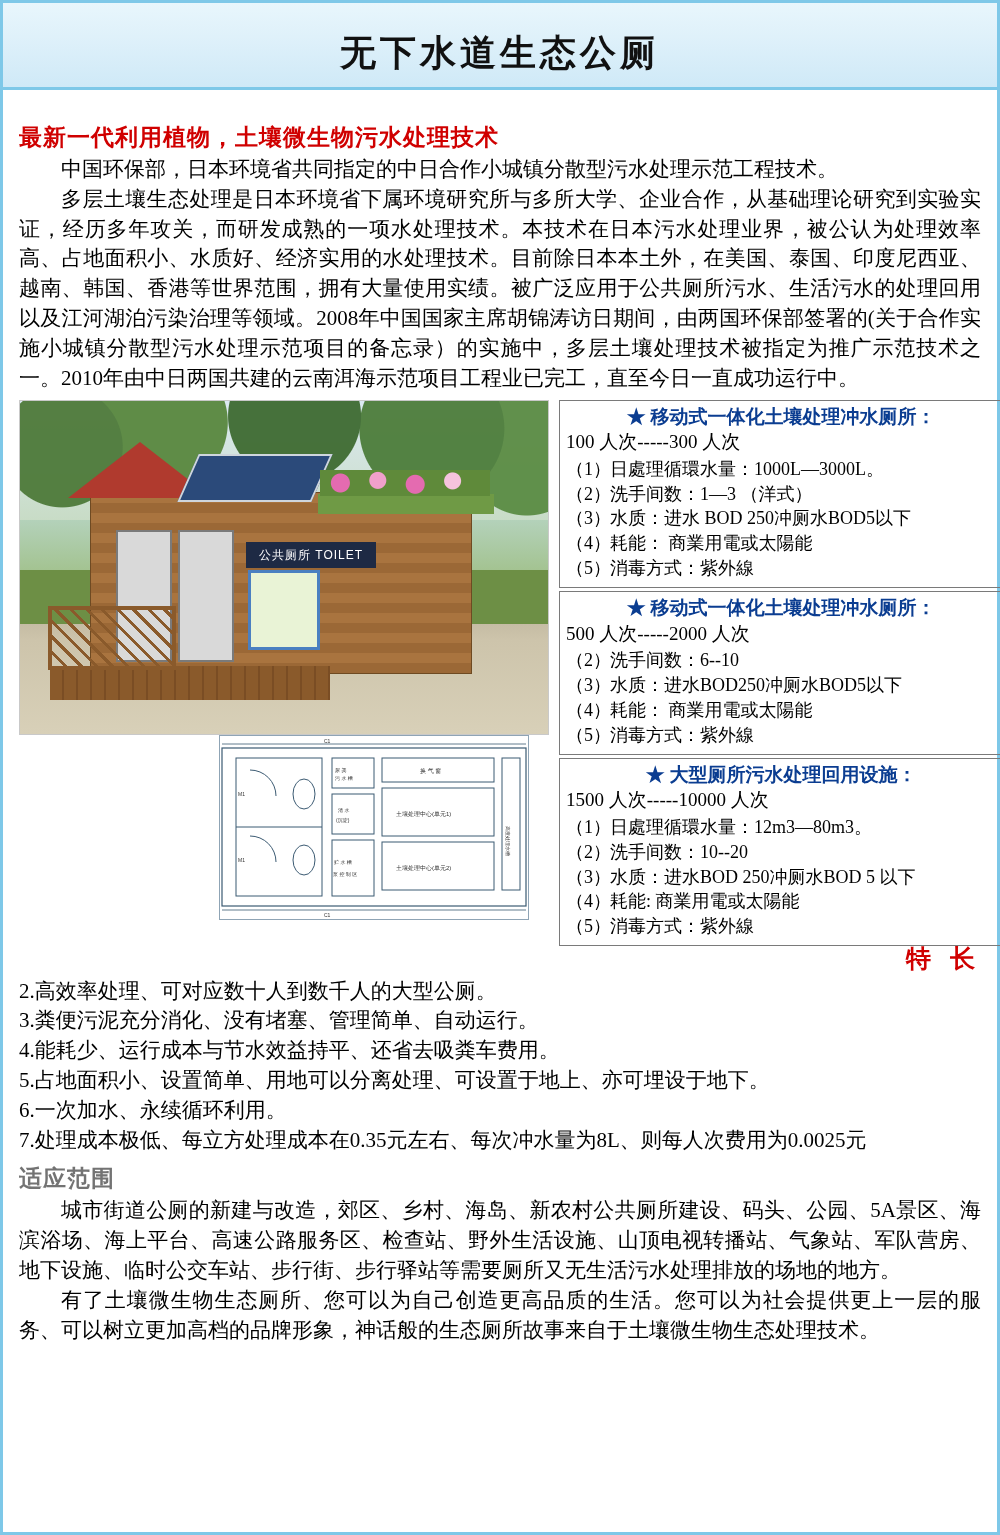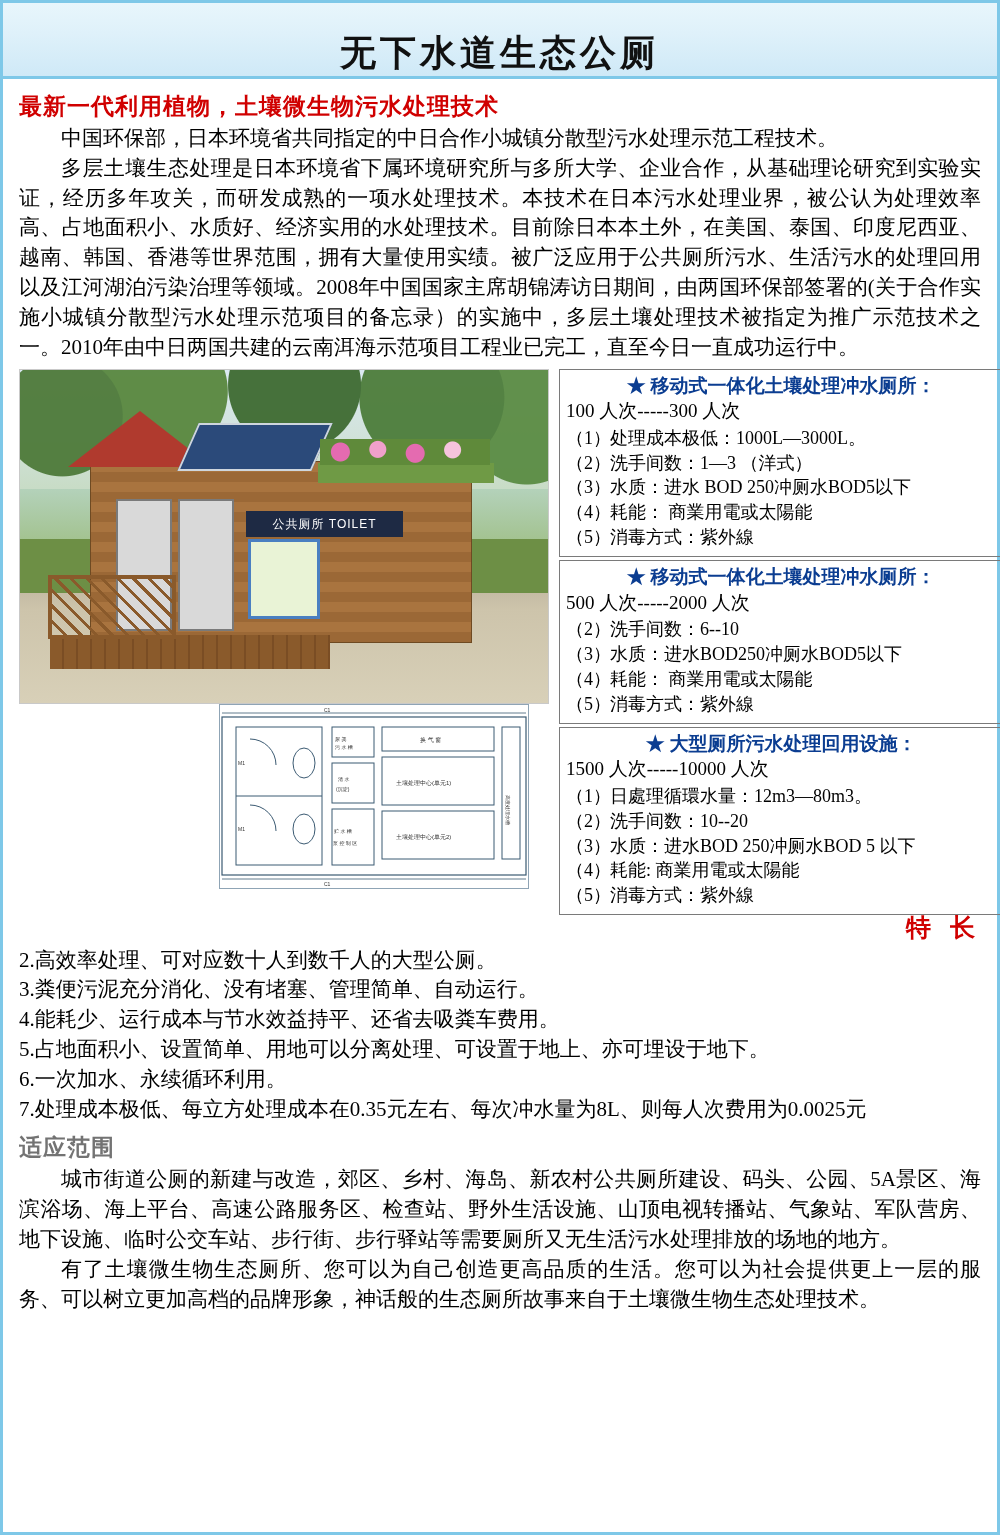--- a/index.html
+++ b/index.html
@@ -12,39 +12,39 @@
     overflow:hidden;
   }
   .page{
     position:absolute;inset:0;
     border:3px solid #7ec8e8;
     box-sizing:border-box;
     padding:0;
   }
   .header{
     position:relative;
-    height:76px;
+    height:87px;
     background:linear-gradient(180deg,#e8f6fc 0%, #dff1fa 40%, #cfe9f7 100%);
     border-bottom:3px solid #7ec8e8;
     box-sizing:border-box;
   }
   .header:after{
     content:"";position:absolute;left:0;right:0;bottom:-3px;height:3px;background:#7ec8e8;
   }
   .header-title{
     text-align:center;
     font-size:36px;
     font-weight:bold;
     letter-spacing:4px;
     line-height:100px;
     color:#111;
     font-family:"Liberation Sans","DejaVu Sans",sans-serif;
   }
   .content{
-    padding:8px 16px 0 16px;
+    padding:28px 16px 0 16px;
   }
   .sec-title{
     color:#d00000;
     font-weight:bold;
     font-size:23px;
     font-family:"Liberation Sans","DejaVu Sans",sans-serif;
     margin:4px 0 2px 0;
     letter-spacing:1px;
   }
   .para{
@@ -90,21 +90,21 @@
   .ph-solar{position:absolute;left:168px;bottom:232px;width:130px;height:44px;background:#2b4a7a;transform:skewX(-24deg);border:2px solid #cfd6dd;}
   .ph-flowers{position:absolute;left:300px;bottom:238px;width:170px;height:26px;
     background:radial-gradient(circle at 12% 50%,#e46bb0 0 9px,transparent 10px),
                radial-gradient(circle at 34% 40%,#f0a0cb 0 8px,transparent 9px),
                radial-gradient(circle at 56% 55%,#e46bb0 0 9px,transparent 10px),
                radial-gradient(circle at 78% 42%,#f6c3dd 0 8px,transparent 9px),
                #5f8a3a;}
   .ph-greenroof{position:absolute;left:298px;bottom:220px;width:176px;height:20px;background:#6f9a45;}
   .ph-door{position:absolute;left:96px;bottom:72px;width:52px;height:128px;background:#d9d9d9;border:2px solid #7a7a7a;}
   .ph-door2{position:absolute;left:158px;bottom:72px;width:52px;height:128px;background:#d9d9d9;border:2px solid #7a7a7a;}
-  .ph-sign{position:absolute;left:226px;bottom:166px;width:157px;height:26px;background:#1e2a44;color:#fff;
+  .ph-sign{position:absolute;left:226px;bottom:166px;width:130px;height:26px;background:#1e2a44;color:#fff;
     font-size:12px;text-align:center;line-height:26px;font-family:"Liberation Sans",sans-serif;letter-spacing:1px;}
   .ph-poster{position:absolute;left:228px;bottom:84px;width:66px;height:74px;background:#e9f3d6;border:3px solid #4a7fc1;}
   .ph-deck{position:absolute;left:30px;bottom:34px;width:280px;height:34px;background:#8a5a2b;
     background-image:repeating-linear-gradient(90deg,#8a5a2b 0 12px,#7a4d24 12px 14px);}
   .ph-rail{position:absolute;left:28px;bottom:64px;width:120px;height:56px;border:4px solid #8a5a2b;
     background:repeating-linear-gradient(45deg,transparent 0 8px,#8a5a2b 8px 11px);}
 
   .plan{
     position:absolute;
     left:200px;top:335px;
@@ -230,21 +230,21 @@
           <text x="113" y="140" font-size="5" fill="#333" font-family="Liberation Sans, sans-serif">泵 控 制 区</text>
           <text x="286" y="90" font-size="5" fill="#333" font-family="Liberation Sans, sans-serif" transform="rotate(90 286 90)">高度处理水槽</text>
         </svg>
       </div>
 
       <div class="specs">
 
         <div class="spec-box">
           <div class="spec-title">★ 移动式一体化土壤处理冲水厕所：</div>
           <div class="spec-sub">100 人次-----300 人次</div>
-          <div class="spec-line"><span class="n">（1）</span><span>处理成本极低：1000L—3000L。</span></div>
+          <div class="spec-line"><span class="n">（1）</span><span>日處理循環水量：1000L—3000L。</span></div>
           <div class="spec-line"><span class="n">（2）</span><span>洗手间数：1—3  （洋式）</span></div>
           <div class="spec-line"><span class="n">（3）</span><span>水质：进水  BOD 250冲厕水BOD5以下</span></div>
           <div class="spec-line"><span class="n">（4）</span><span>耗能： 商業用電或太陽能</span></div>
           <div class="spec-line"><span class="n">（5）</span><span>消毒方式：紫外線</span></div>
         </div>
 
         <div class="spec-box">
           <div class="spec-title">★ 移动式一体化土壤处理冲水厕所：</div>
           <div class="spec-sub">500 人次-----2000 人次</div>
           <div class="spec-line"><span class="n">（2）</span><span>洗手间数：6--10</span></div>

